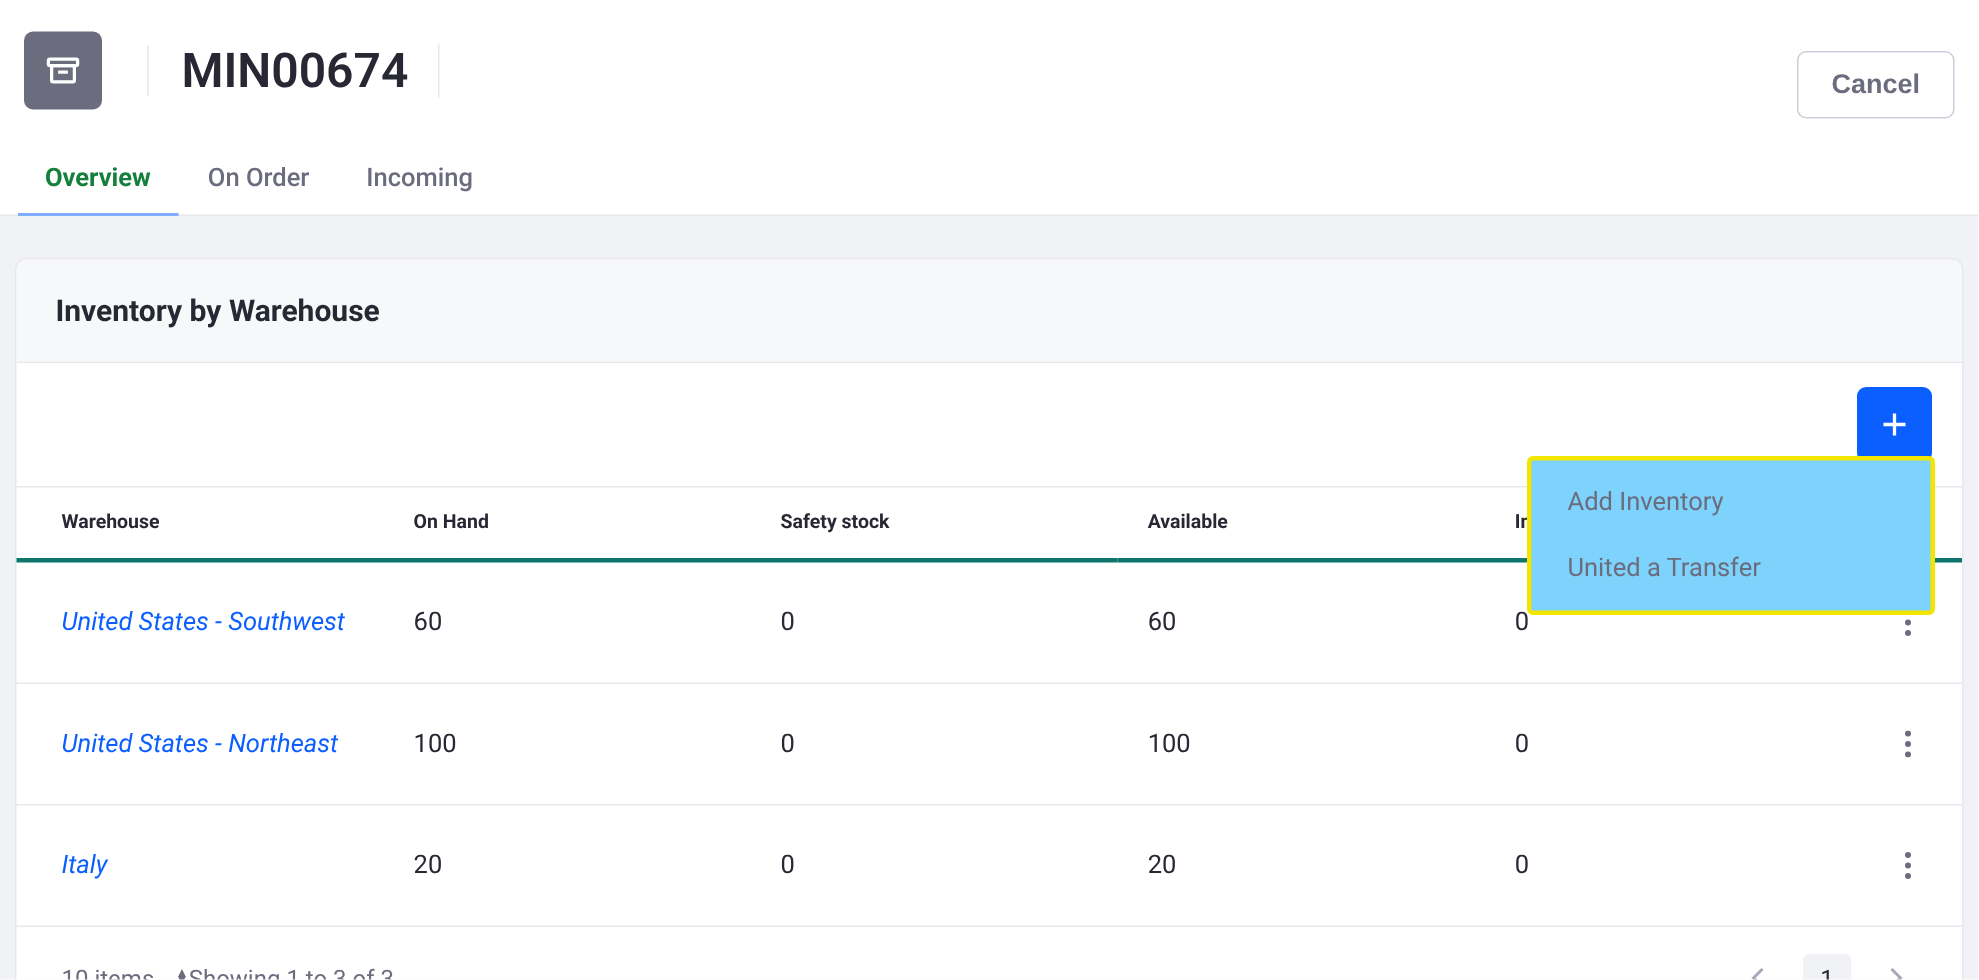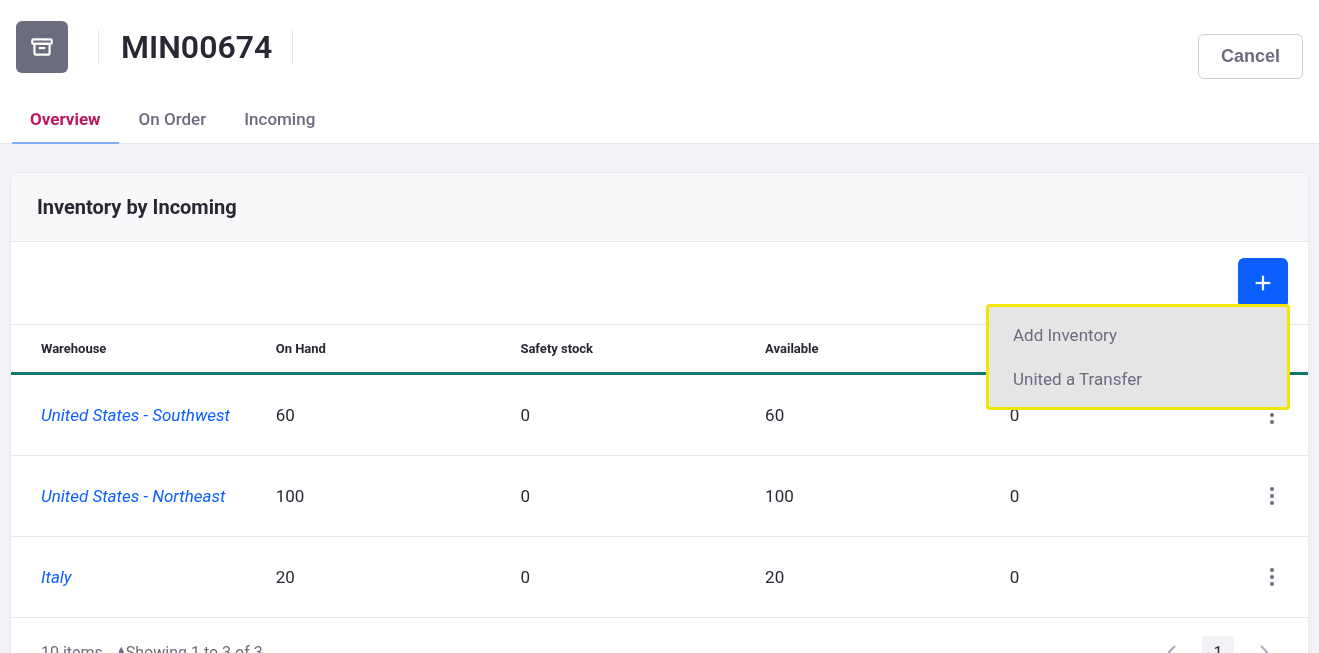--- a/index.html
+++ b/index.html
@@ -85,21 +85,21 @@
     }
     .tab {
       padding: 12px 0 14px 0;
       font-size: 17px;
       color: #6b6c7e;
       cursor: pointer;
       position: relative;
       font-weight: 500;
     }
     .tab.active {
-      color: #be185d;
+      color: #15803d;
       font-weight: 700;
     }
     .tab.active::after {
       content: "";
       position: absolute;
       left: -18px;
       right: -18px;
       bottom: -1px;
       height: 2px;
       background: #80acff;
@@ -146,22 +146,22 @@
     .add-btn svg {
       width: 22px;
       height: 22px;
     }
 
     
     .dropdown-menu {
       position: absolute;
       top: 62px;
       right: 18px;
-      width: 304px;
-      background: #e5e5e5;
+      width: 272px;
+      background: #7dd3fc;
       border: 3px solid #f2e500;
       border-radius: 4px;
       z-index: 10;
       padding: 6px 0;
     }
     .dropdown-item {
       padding: 12px 24px;
       font-size: 17px;
       color: #6b6c7e;
       cursor: pointer;
@@ -300,21 +300,21 @@
 </div>
 
 <div class="tabs">
   <div class="tab active">Overview</div>
   <div class="tab">On Order</div>
   <div class="tab">Incoming</div>
 </div>
 
 <div class="content">
   <div class="panel">
-    <div class="panel-header">Inventory by Incoming</div>
+    <div class="panel-header">Inventory by Warehouse</div>
 
     <div class="toolbar">
       <div class="add-btn">
         <svg viewBox="0 0 24 24" stroke="currentColor" stroke-width="2.4" fill="none">
           <line x1="12" y1="4" x2="12" y2="20"></line>
           <line x1="4" y1="12" x2="20" y2="12"></line>
         </svg>
       </div>
 
       <div class="dropdown-menu">

